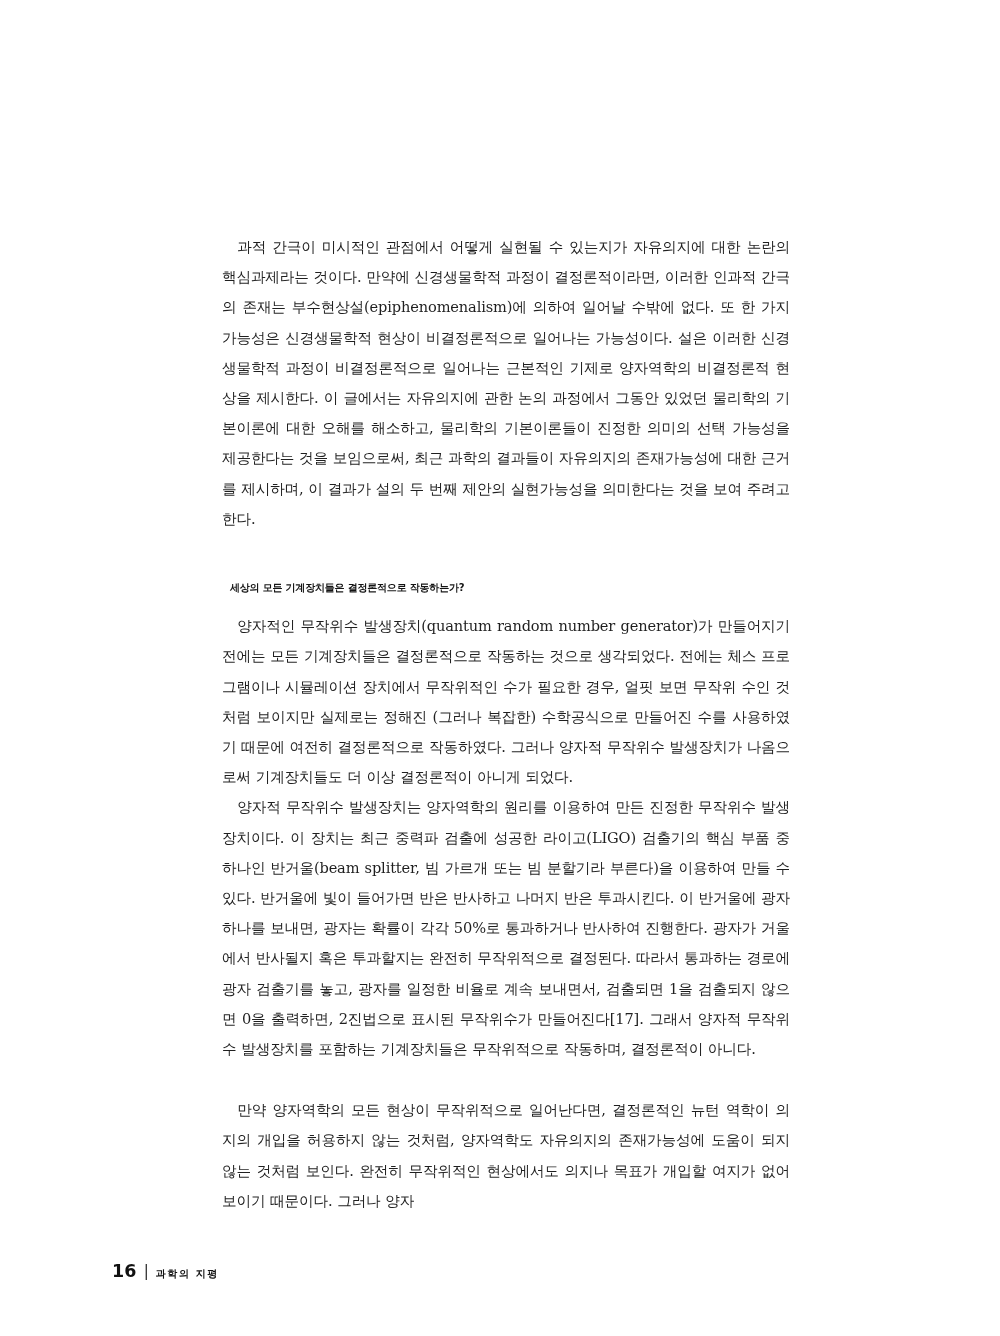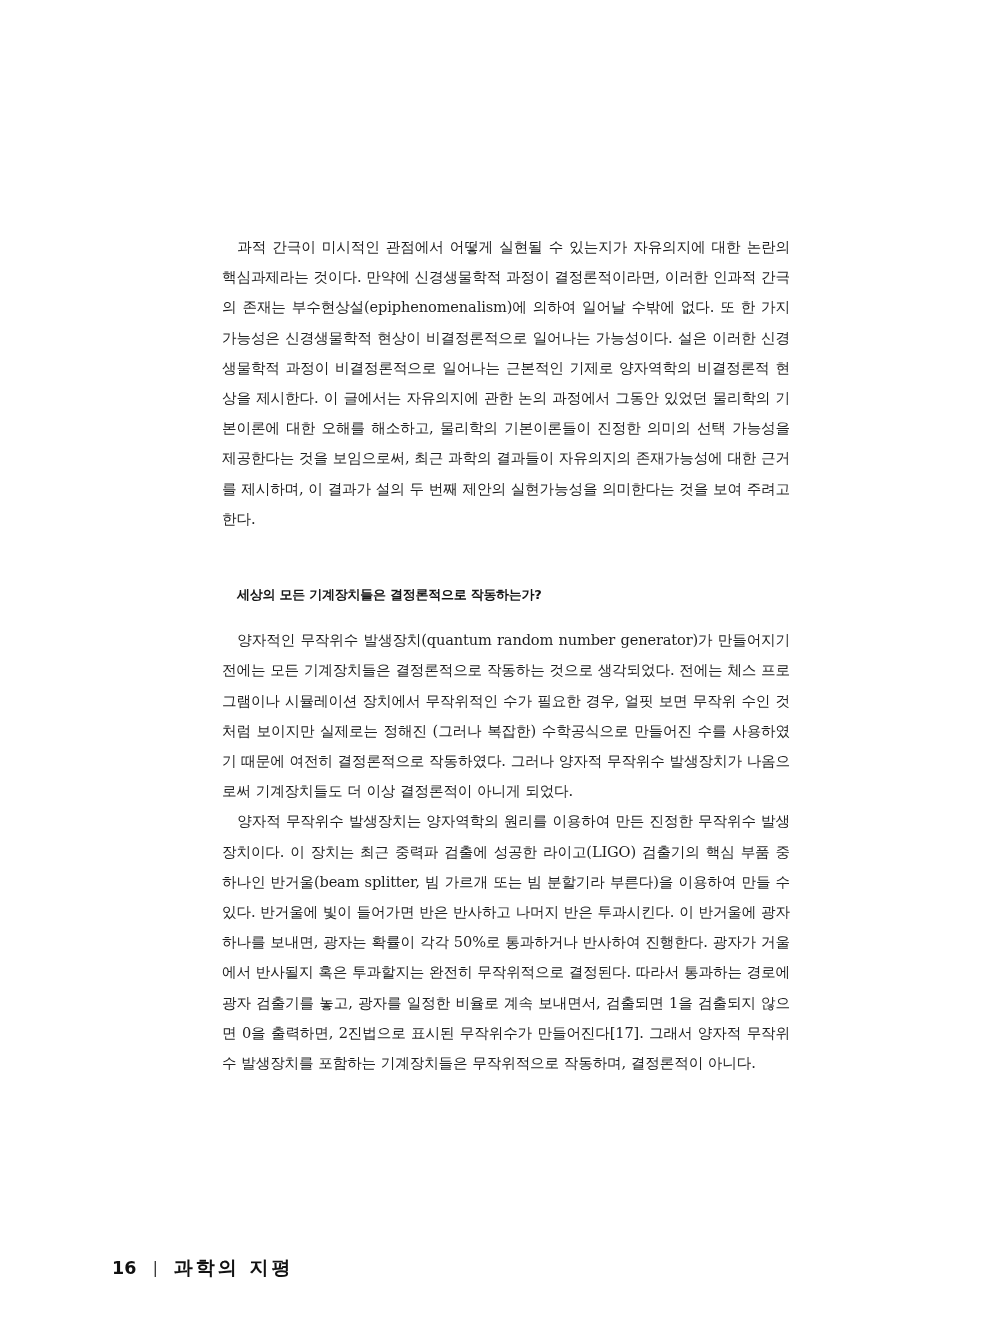--- a/index.html
+++ b/index.html
@@ -38,60 +38,60 @@
     font-size: 14.6px;
     line-height: 30.2px;
     letter-spacing: -0.01em;
     word-spacing: 0.02em;
     color: #1f1f1f;
     font-family: "DejaVu Serif", "Liberation Serif", serif;
     hyphens: none;
   }
 
   h2.section-heading {
-    margin: 15px;
+    margin: 8px;
     font-family: "DejaVu Sans", "Liberation Sans", sans-serif;
-    font-size: 13px;
+    font-size: 10px;
     font-weight: bold;
     line-height: 30.2px;
     letter-spacing: -0.02em;
     color: #141414;
     text-align: left;
   }
 
   .spacer-before-heading {
     height: 31px;
   }
 
   .footer {
     position: absolute;
     left: 112px;
     bottom: 55px;
     display: flex;
     align-items: baseline;
-    gap: 16px;
+    gap: 7px;
     font-family: "DejaVu Sans", "Liberation Sans", sans-serif;
   }
 
   .footer-page-number {
     font-size: 17.5px;
     font-weight: bold;
     color: #111111;
     letter-spacing: 0.01em;
   }
 
   .footer-separator {
     font-size: 15px;
     font-weight: normal;
     color: #2b2b2b;
     transform: translateY(-1px);
   }
 
   .footer-title {
-    font-size: 19px;
+    font-size: 10px;
     font-weight: bold;
     color: #111111;
     letter-spacing: 0.16em;
   }
 </style>
 </head>
 <body>
 
 <div class="page">
 
@@ -104,20 +104,21 @@
     <h2 class="section-heading">세상의 모든 기계장치들은 결정론적으로 작동하는가?</h2>
 
     <p class="body-paragraph">양자적인 무작위수 발생장치(quantum random number generator)가 만들어지기 전에는 모든 기계장치들은 결정론적으로 작동하는 것으로 생각되었다. 전에는 체스 프로그램이나 시뮬레이션 장치에서 무작위적인 수가 필요한 경우, 얼핏 보면 무작위 수인 것처럼 보이지만 실제로는 정해진 (그러나 복잡한) 수학공식으로 만들어진 수를 사용하였기 때문에 여전히 결정론적으로 작동하였다. 그러나 양자적 무작위수 발생장치가 나옴으로써 기계장치들도 더 이상 결정론적이 아니게 되었다.</p>
 
     <p class="body-paragraph">양자적 무작위수 발생장치는 양자역학의 원리를 이용하여 만든 진정한 무작위수 발생장치이다. 이 장치는 최근 중력파 검출에 성공한 라이고(LIGO) 검출기의 핵심 부품 중 하나인 반거울(beam splitter, 빔 가르개 또는 빔 분할기라 부른다)을 이용하여 만들 수 있다. 반거울에 빛이 들어가면 반은 반사하고 나머지 반은 투과시킨다. 이 반거울에 광자 하나를 보내면, 광자는 확률이 각각 50%로 통과하거나 반사하여 진행한다. 광자가 거울에서 반사될지 혹은 투과할지는 완전히 무작위적으로 결정된다. 따라서 통과하는 경로에 광자 검출기를 놓고, 광자를 일정한 비율로 계속 보내면서, 검출되면 1을 검출되지 않으면 0을 출력하면, 2진법으로 표시된 무작위수가 만들어진다[17]. 그래서 양자적 무작위수 발생장치를 포함하는 기계장치들은 무작위적으로 작동하며, 결정론적이 아니다.</p>
 
 
     <div class="spacer-before-heading"></div>
 
 
+    <p class="body-paragraph">만약 양자역학의 모든 현상이 무작위적으로 일어난다면, 결정론적인 뉴턴 역학이 의지의 개입을 허용하지 않는 것처럼, 양자역학도 자유의지의 존재가능성에 도움이 되지 않는 것처럼 보인다. 완전히 무작위적인 현상에서도 의지나 목표가 개입할 여지가 없어 보이기 때문이다. 그러나 양자</p>
 
   </div>
 
   <div class="footer">
     <span class="footer-page-number">16</span>
     <span class="footer-separator">|</span>
     <span class="footer-title">과학의 지평</span>
   </div>
 
 </div>

